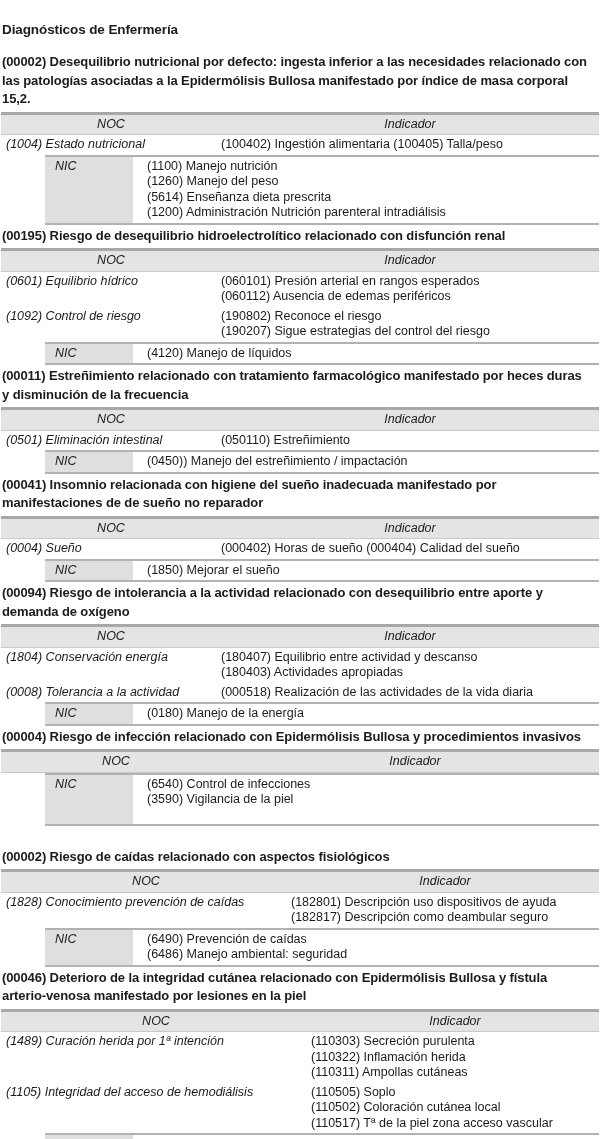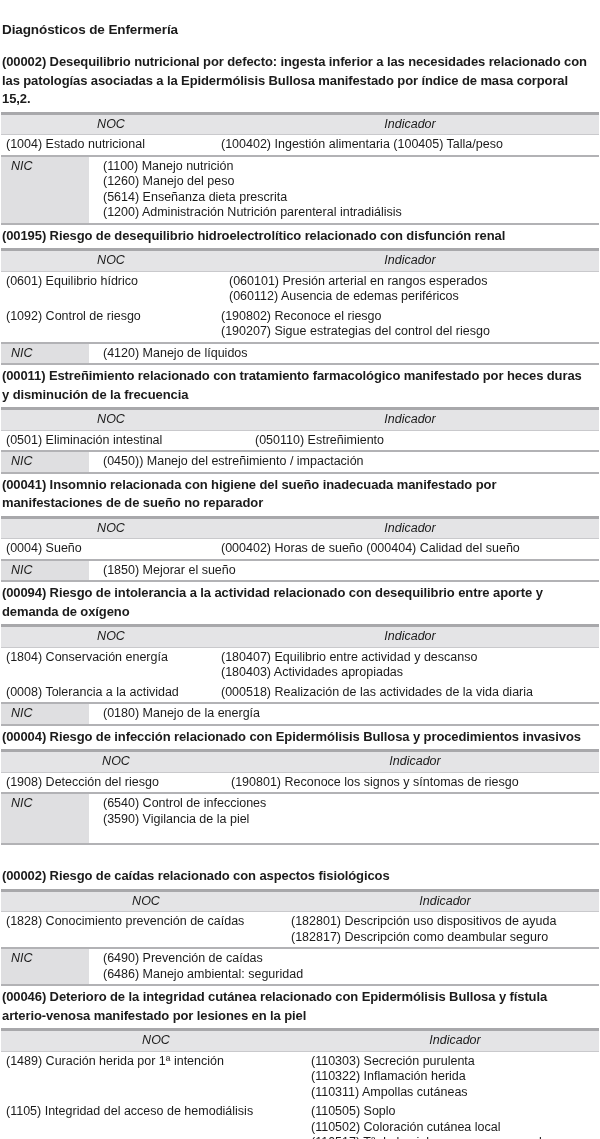--- a/index.html
+++ b/index.html
@@ -43,29 +43,30 @@
     line-height:15.5px;
     padding:2px 0;
   }
   .tbl-header span{text-align:center;}
   .noc-row{
     display:grid;
     font-size:12.5px;
     line-height:15.5px;
     padding:2px 0;
   }
-  .noc-cell{padding-left:5px;}
+  .noc-cell{padding-left:5px;font-style:italic;}
   .ind-cell{padding-right:11px;}
   .nic-grid{
     display:grid;
     grid-template-columns:88px 1fr;
     border-top:2px solid var(--border-mid);
     border-bottom:2px solid var(--border-mid);
     font-size:12.5px;
     line-height:15.5px;
+    margin-left:44px;
   }
   .nic-label{
     background:var(--nic-label-bg);
     font-style:italic;
     padding:2px 0 2px 10px;
   }
   .nic-items{padding:2px 0 2px 14px;}
   .nic-grid.tall .nic-label,
   .nic-grid.tall .nic-items{padding-bottom:16px;}
 </style>
@@ -96,21 +97,21 @@
             <div class="nic-item">(1200) Administración Nutrición parenteral intradiálisis</div>
           </div>
         </div>
       </section>
       <section class="diagnosis-section">
         <p class="dx-heading">(00195) Riesgo de desequilibrio hidroelectrolítico relacionado con disfunción renal</p>
         <div class="tbl-header" style="grid-template-columns: 220px 1fr;">
           <span>NOC</span>
           <span>Indicador</span>
         </div>
-        <div class="noc-row" style="grid-template-columns: 220px 1fr; gap: 8px;">
+        <div class="noc-row" style="grid-template-columns: 220px 1fr;">
           <div class="noc-cell">(0601) Equilibrio hídrico</div>
           <div class="ind-cell">
             <div class="ind-line">(060101) Presión arterial en rangos esperados</div>
             <div class="ind-line">(060112) Ausencia de edemas periféricos</div>
           </div>
         </div>
         <div class="noc-row" style="grid-template-columns: 220px 1fr;">
           <div class="noc-cell">(1092) Control de riesgo</div>
           <div class="ind-cell">
             <div class="ind-line">(190802) Reconoce el riesgo</div>
@@ -123,21 +124,21 @@
             <div class="nic-item">(4120) Manejo de líquidos</div>
           </div>
         </div>
       </section>
       <section class="diagnosis-section">
         <p class="dx-heading">(00011) Estreñimiento relacionado con tratamiento farmacológico manifestado por heces duras y disminución de la frecuencia</p>
         <div class="tbl-header" style="grid-template-columns: 220px 1fr;">
           <span>NOC</span>
           <span>Indicador</span>
         </div>
-        <div class="noc-row" style="grid-template-columns: 220px 1fr; gap: 34px;">
+        <div class="noc-row" style="grid-template-columns: 220px 1fr;">
           <div class="noc-cell">(0501) Eliminación intestinal</div>
           <div class="ind-cell">
             <div class="ind-line">(050110) Estreñimiento</div>
           </div>
         </div>
         <div class="nic-grid">
           <div class="nic-label">NIC</div>
           <div class="nic-items">
             <div class="nic-item">(0450)) Manejo del estreñimiento / impactación</div>
           </div>
@@ -186,26 +187,20 @@
           <div class="nic-items">
             <div class="nic-item">(0180) Manejo de la energía</div>
           </div>
         </div>
       </section>
       <section class="diagnosis-section">
         <p class="dx-heading">(00004) Riesgo de infección relacionado con Epidermólisis Bullosa y procedimientos invasivos</p>
         <div class="tbl-header" style="grid-template-columns: 230px 1fr;">
           <span>NOC</span>
           <span>Indicador</span>
-        </div>
-        <div class="noc-row" style="grid-template-columns: 230px 1fr;">
-          <div class="noc-cell">(1908) Detección del riesgo</div>
-          <div class="ind-cell">
-            <div class="ind-line">(190801) Reconoce los signos y síntomas de riesgo</div>
-          </div>
         </div>
         <div class="nic-grid tall">
           <div class="nic-label">NIC</div>
           <div class="nic-items">
             <div class="nic-item">(6540) Control de infecciones</div>
             <div class="nic-item">(3590) Vigilancia de la piel</div>
           </div>
         </div>
       </section>
       <section class="diagnosis-section gap-top">

